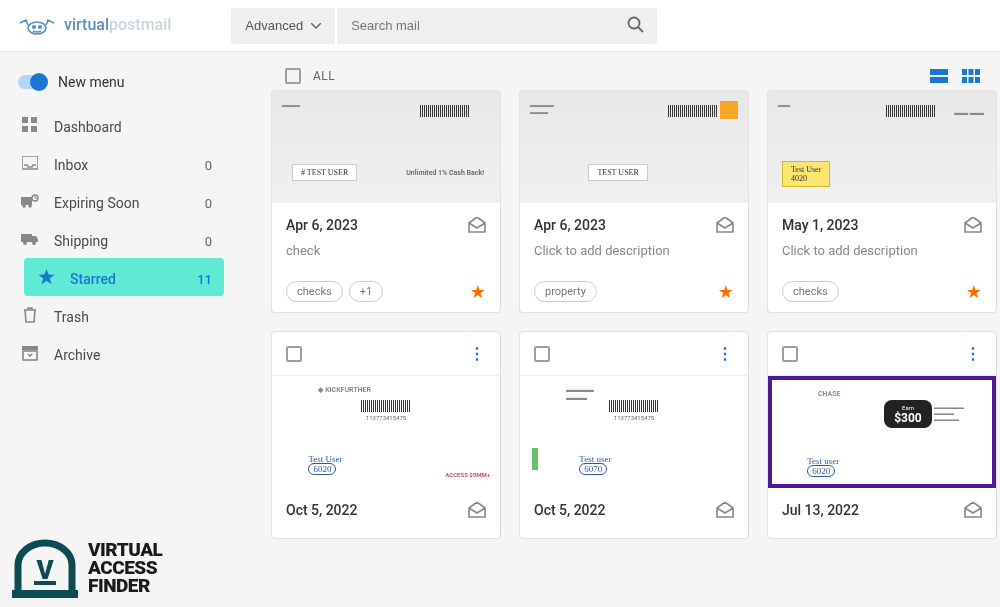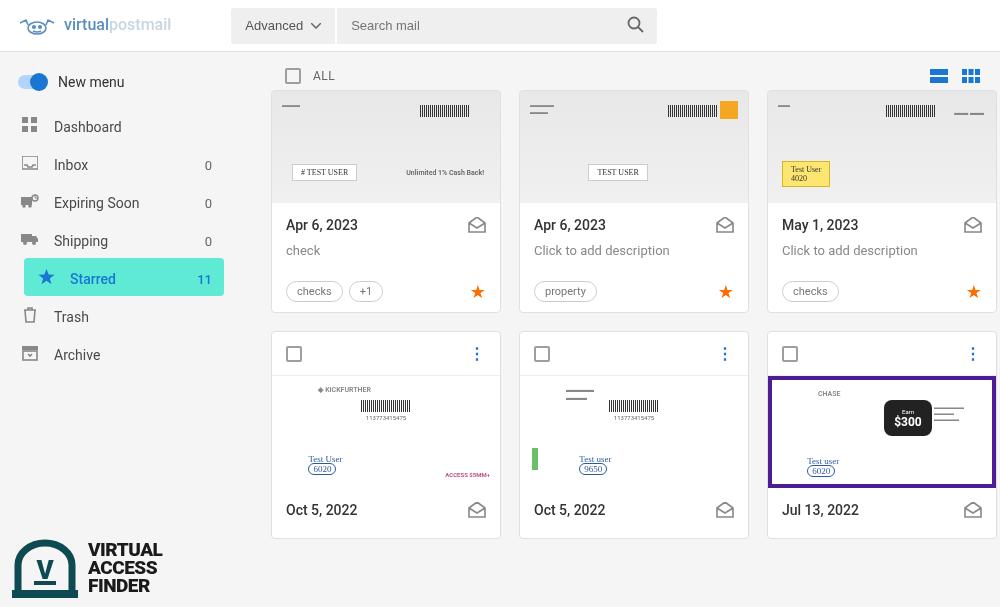--- a/index.html
+++ b/index.html
@@ -58,21 +58,21 @@
 .env-stamp { position: absolute; top: 10px; right: 10px; width: 18px; height: 18px; background: #f5a623; }
 .env-text { position: absolute; bottom: 26px; right: 16px; font-size: 7px; color: #666; font-weight: 600; text-align: center; }
 .env-sender { position: absolute; top: 10px; left: 10px; font-size: 6px; color: #888; }
 .env-stub { position: absolute; top: 18px; right: 12px; font-size: 7px; color: #888; }
 
 .img2 { position: relative; background: #fff; }
 .img2 .env-barcode { top: 24px; right: 50%; transform: translateX(50%); }
 .img2 .env-label2 { position: absolute; bottom: 14px; left: 16%; font-size: 9px; color: #2d5a9e; font-family: cursive; }
 .img2 .env-extra { position: absolute; bottom: 10px; right: 10px; font-size: 6px; color: #bb5588; font-weight: 700; }
 .img2 .env-sender2 { position: absolute; top: 10px; left: 10px; font-size: 7px; color: #888; font-weight: 600; margin-left: 36px; }
-.img2 .chase-box { position: absolute; top: 20px; right: 60px; width: 48px; height: 36px; background: #222; border-radius: 8px; display: flex; flex-direction: column; align-items: center; justify-content: center; color: #fff; }
+.img2 .chase-box { position: absolute; top: 20px; right: 60px; width: 48px; height: 28px; background: #222; border-radius: 8px; display: flex; flex-direction: column; align-items: center; justify-content: center; color: #fff; }
 .img2 .chase-box .s { font-size: 6px; } .img2 .chase-box .a { font-size: 12px; font-weight: 700; }
 
 .watermark { position: absolute; left: 10px; bottom: 6px; display: flex; align-items: center; gap: 8px; }
 .wm-icn { width: 70px; height: 66px; }
 .wm-txt { font-size: 19px; font-weight: 900; color: #1a1a1a; line-height: .95; letter-spacing: -.5px; }
 
 svg { display: block; }
 </style>
 </head>
 <body>
@@ -318,21 +318,21 @@
       <div class="card">
         <div class="card-top">
           <span class="cbx"></span>
           <span class="more-icn">⋮</span>
         </div>
         <div class="card-img img2">
           <div class="env-sender2">▬▬▬▬<br>▬▬▬</div>
           <div class="env-barcode"></div>
             <div style="position:absolute;top:38px;right:50%;transform:translateX(50%);font-size:6px;color:#666">113773415475</div>
           <div style="position:absolute;bottom:18px;left:12px;width:6px;height:22px;background:#6bbf6b"></div>
-          <div class="env-label2" style="left:26%"><span>Test user</span><br><span style="border:1px solid #2d5a9e;border-radius:10px;padding:0 4px">9650</span></div>
+          <div class="env-label2" style="left:26%"><span>Test user</span><br><span style="border:1px solid #2d5a9e;border-radius:10px;padding:0 4px">6070</span></div>
         </div>
         <div class="card-body">
             <div class="card-date-row">
               <span class="card-date">Oct 5, 2022</span>
               <span class="mail-icn">
                 <svg width="18" height="16">
                   <path d="M1 6 L9 0 L17 6 V15 H1 Z M1 6 L9 11 L17 6" fill="none" stroke="#888" stroke-width="1.6"></path>
                 </svg>
               </span>
             </div>

